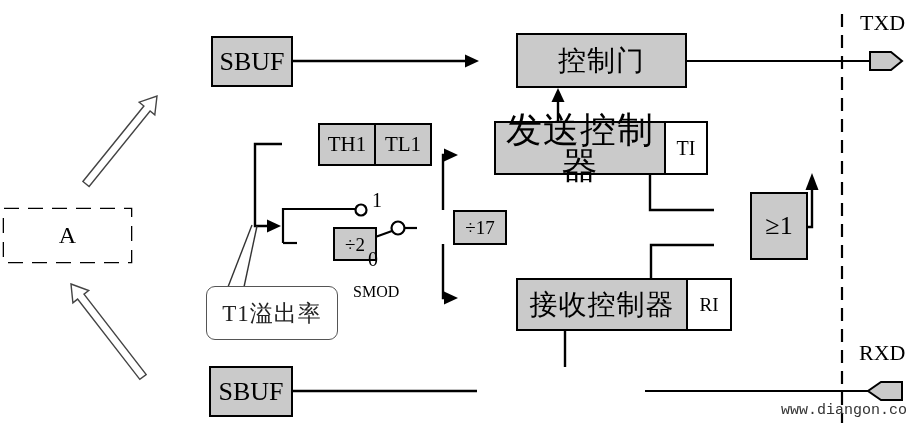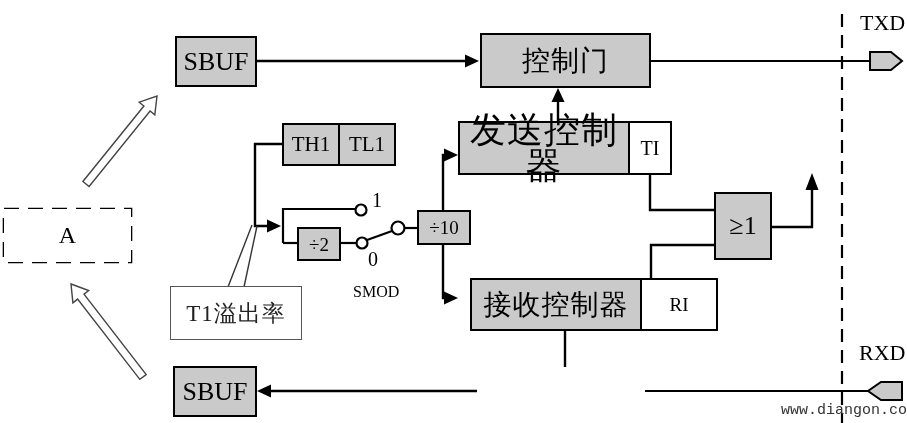--- a/index.html
+++ b/index.html
@@ -5,23 +5,23 @@
   html,body{margin:0;padding:0;background:#fff;}
   .stage{
     position:relative;width:907px;height:423px;background:#ffffff;
     font-family:"Liberation Serif", serif;color:#000;overflow:hidden;
   }
   .stage svg.wires{position:absolute;left:0;top:0;z-index:1;}
   .box{
     position:absolute;z-index:2;box-sizing:border-box;
     background:#cacaca;border:2px solid #000;
     display:flex;align-items:center;justify-content:center;
-    color:#000;text-align:center;line-height:1;
+    color:#000;text-align:center;line-height:1;margin-left:36px;
   }
-  .box.white{background:#fff;}
+  .box.white{background:#fff;border-radius:9px;}
   .box.thin{border:1px solid #555;}
   .split{padding:0;}
   .split .cell{
     flex:1;height:100%;display:flex;align-items:center;justify-content:center;
     box-sizing:border-box;
   }
   .split .cell + .cell{border-left:2px solid #000;}
   .flagcell{background:#fff;}
   .lbl{
     position:absolute;z-index:3;white-space:nowrap;color:#000;line-height:1;
@@ -123,28 +123,28 @@
     <div class="cell flagcell" style="font-size:20px;">
       <span>TI</span>
     </div>
   </div>
 
   <div class="box" style="left:297px;top:227px;width:44px;height:34px;font-size:19px;">
     <span>÷2</span>
   </div>
 
   <div class="box" style="left:417px;top:210px;width:54px;height:35px;font-size:19px;">
-    <span>÷10</span>
+    <span>÷17</span>
   </div>
 
   <div class="box" style="left:714px;top:192px;width:58px;height:68px;font-size:26px;">
     <span>≥1</span>
   </div>
 
-  <div class="box split" style="left:470px;top:278px;width:248px;height:53px;">
+  <div class="box split" style="left:480px;top:278px;width:216px;height:53px;">
     <div class="cell cjk" style="flex:0 0 168px;font-size:28px;">
       <span>接收控制器</span>
     </div>
     <div class="cell flagcell" style="font-size:19px;">
       <span>RI</span>
     </div>
   </div>
 
   <div class="box white thin cjk" style="left:170px;top:286px;width:132px;height:54px;font-size:23px;color:#222;">
     <span>T1溢出率</span>

